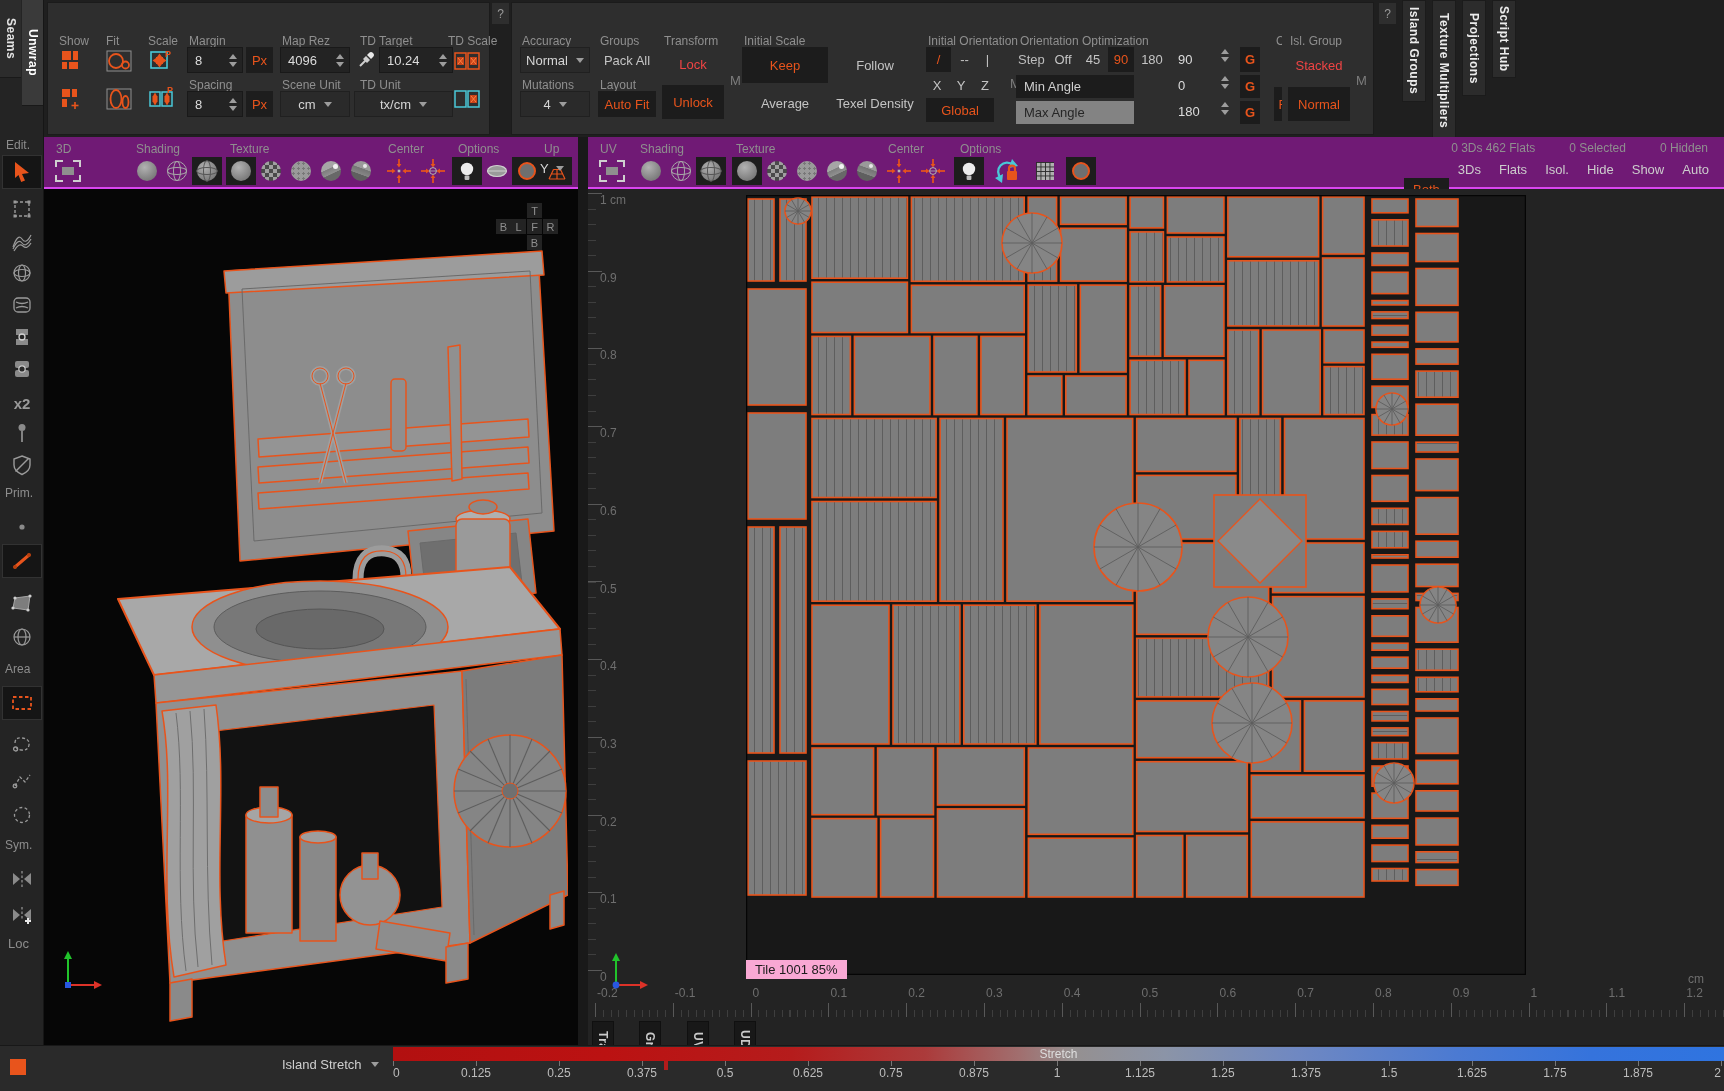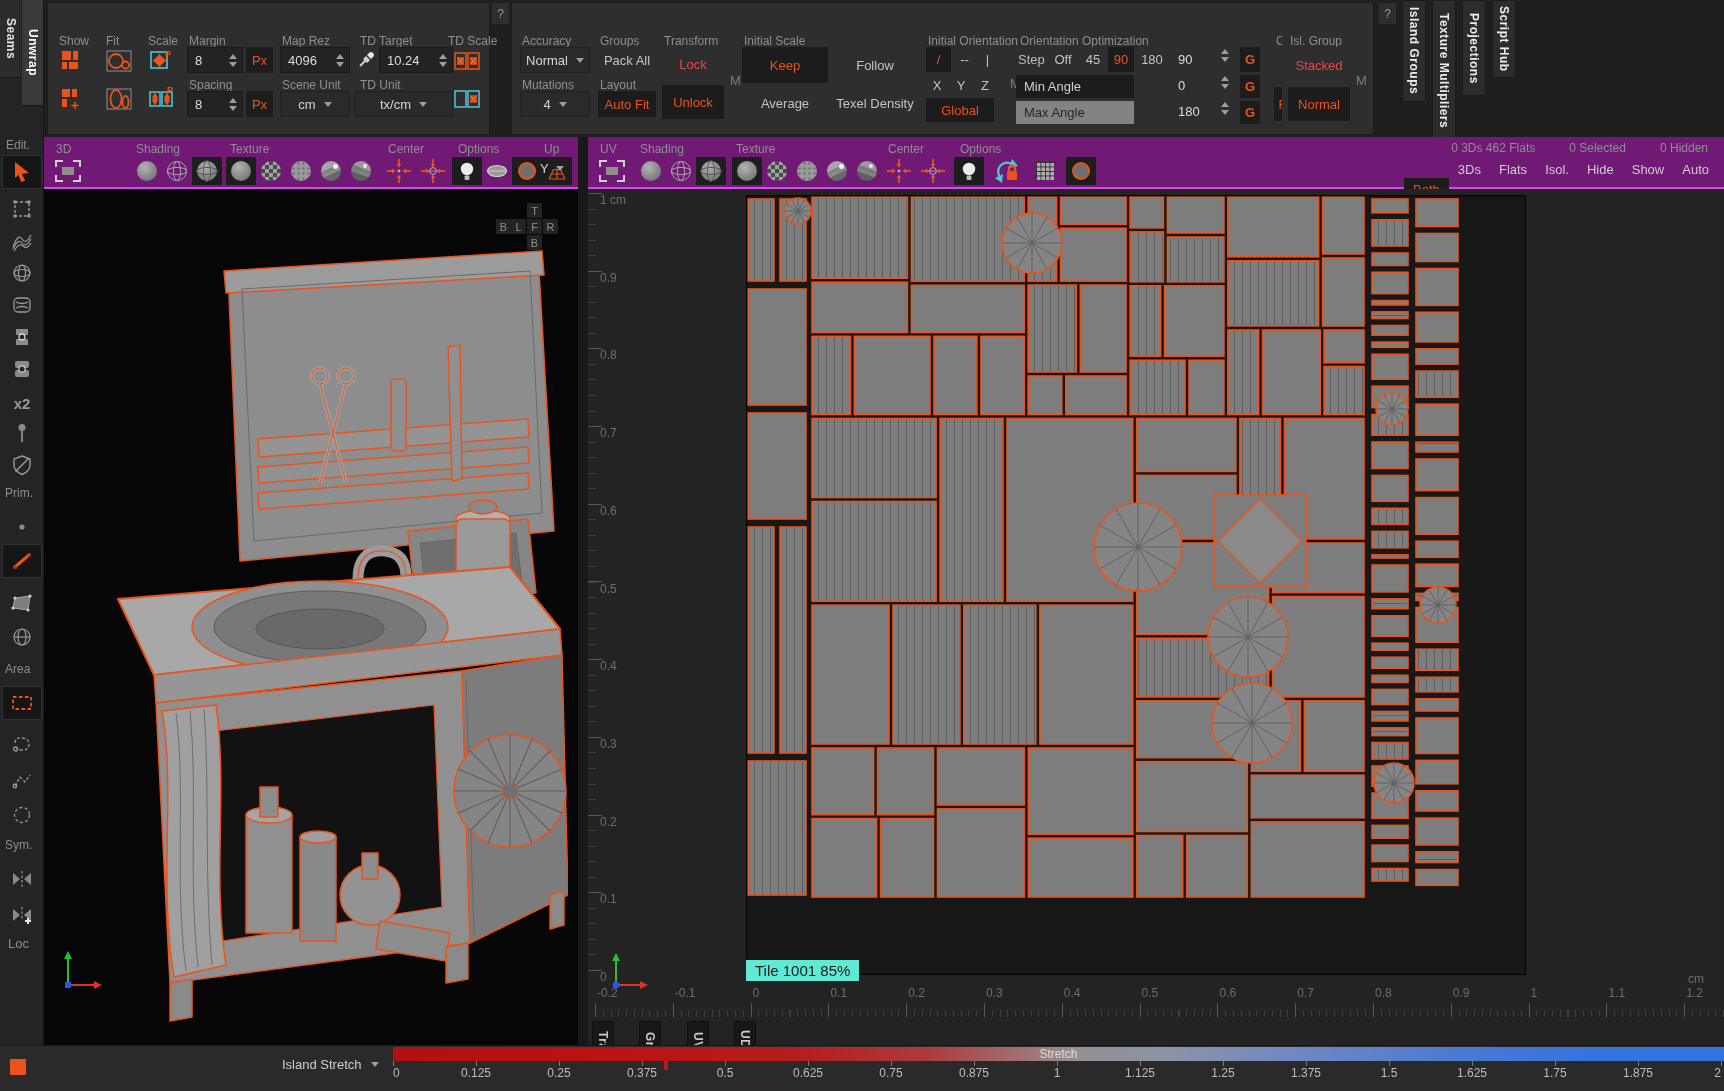--- a/index.html
+++ b/index.html
@@ -90,21 +90,21 @@
     background-image:repeating-linear-gradient(to bottom,#585858 0 1px,transparent 1px 77.7px),
                      repeating-linear-gradient(to bottom,#3e3e3e 0 1px,transparent 1px 15.54px);
     background-size:14px 100%,8px 100%;background-repeat:no-repeat;}
   .rlv{position:absolute;left:12px;color:#6e6e6e;font-size:12px;white-space:nowrap;}
   .rtb{position:absolute;left:0;right:0;top:814px;height:14px;
     background-image:repeating-linear-gradient(to right,#585858 0 1px,transparent 1px 77.8px),
                      repeating-linear-gradient(to right,#3e3e3e 0 1px,transparent 1px 7.78px);
     background-size:100% 14px,100% 7px;background-position:7px 0,7px 7px;background-repeat:no-repeat;}
   .rlh{position:absolute;top:797px;color:#6e6e6e;font-size:12px;}
   .runit{position:absolute;top:783px;color:#6e6e6e;font-size:12px;}
-  .tilelabel{position:absolute;background:#5eead4;color:#1c1c1c;font-size:15px;padding:2px 9px;white-space:nowrap;}
+  .tilelabel{position:absolute;background:#f9a8d4;color:#1c1c1c;font-size:13px;padding:2px 9px;white-space:nowrap;}
   .ptab{position:absolute;width:22px;height:40px;background:#181818;border:1px solid #101010;color:#c9c9c9;
         font-weight:bold;font-size:12px;cursor:pointer;}
 
   
   .sbar{position:absolute;left:0;bottom:0;width:1724px;height:46px;background:#2a2a2a;border-top:1px solid #181818;}
   .edgesbox{position:absolute;left:33px;top:2px;width:236px;height:41px;background:#191919;border:1px solid #363636;
             padding:3px 8px;color:#d8d8d8;font-size:13px;line-height:17px;}
   .grad{position:absolute;left:393px;top:1px;width:1331px;height:14px;
     background:linear-gradient(to right,#b21010 0%,#bb1212 16%,#b51c1c 30%,#ab3b3b 40%,#a16e6e 47%,#959090 51%,
                #8b94a7 58%,#6f88c2 68%,#4b7ad2 80%,#3573dc 90%,#2f74e0 100%);}

